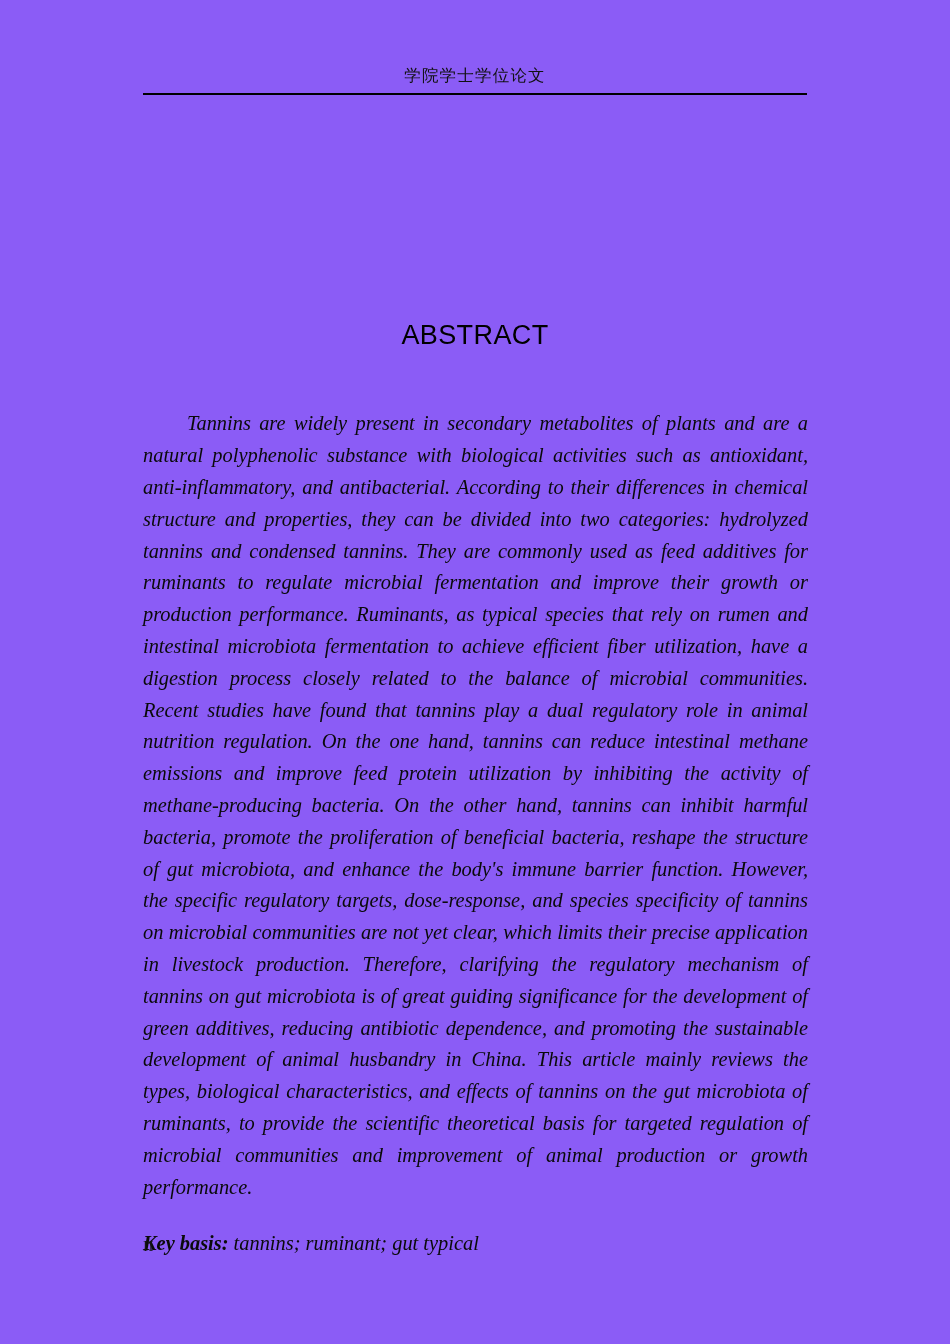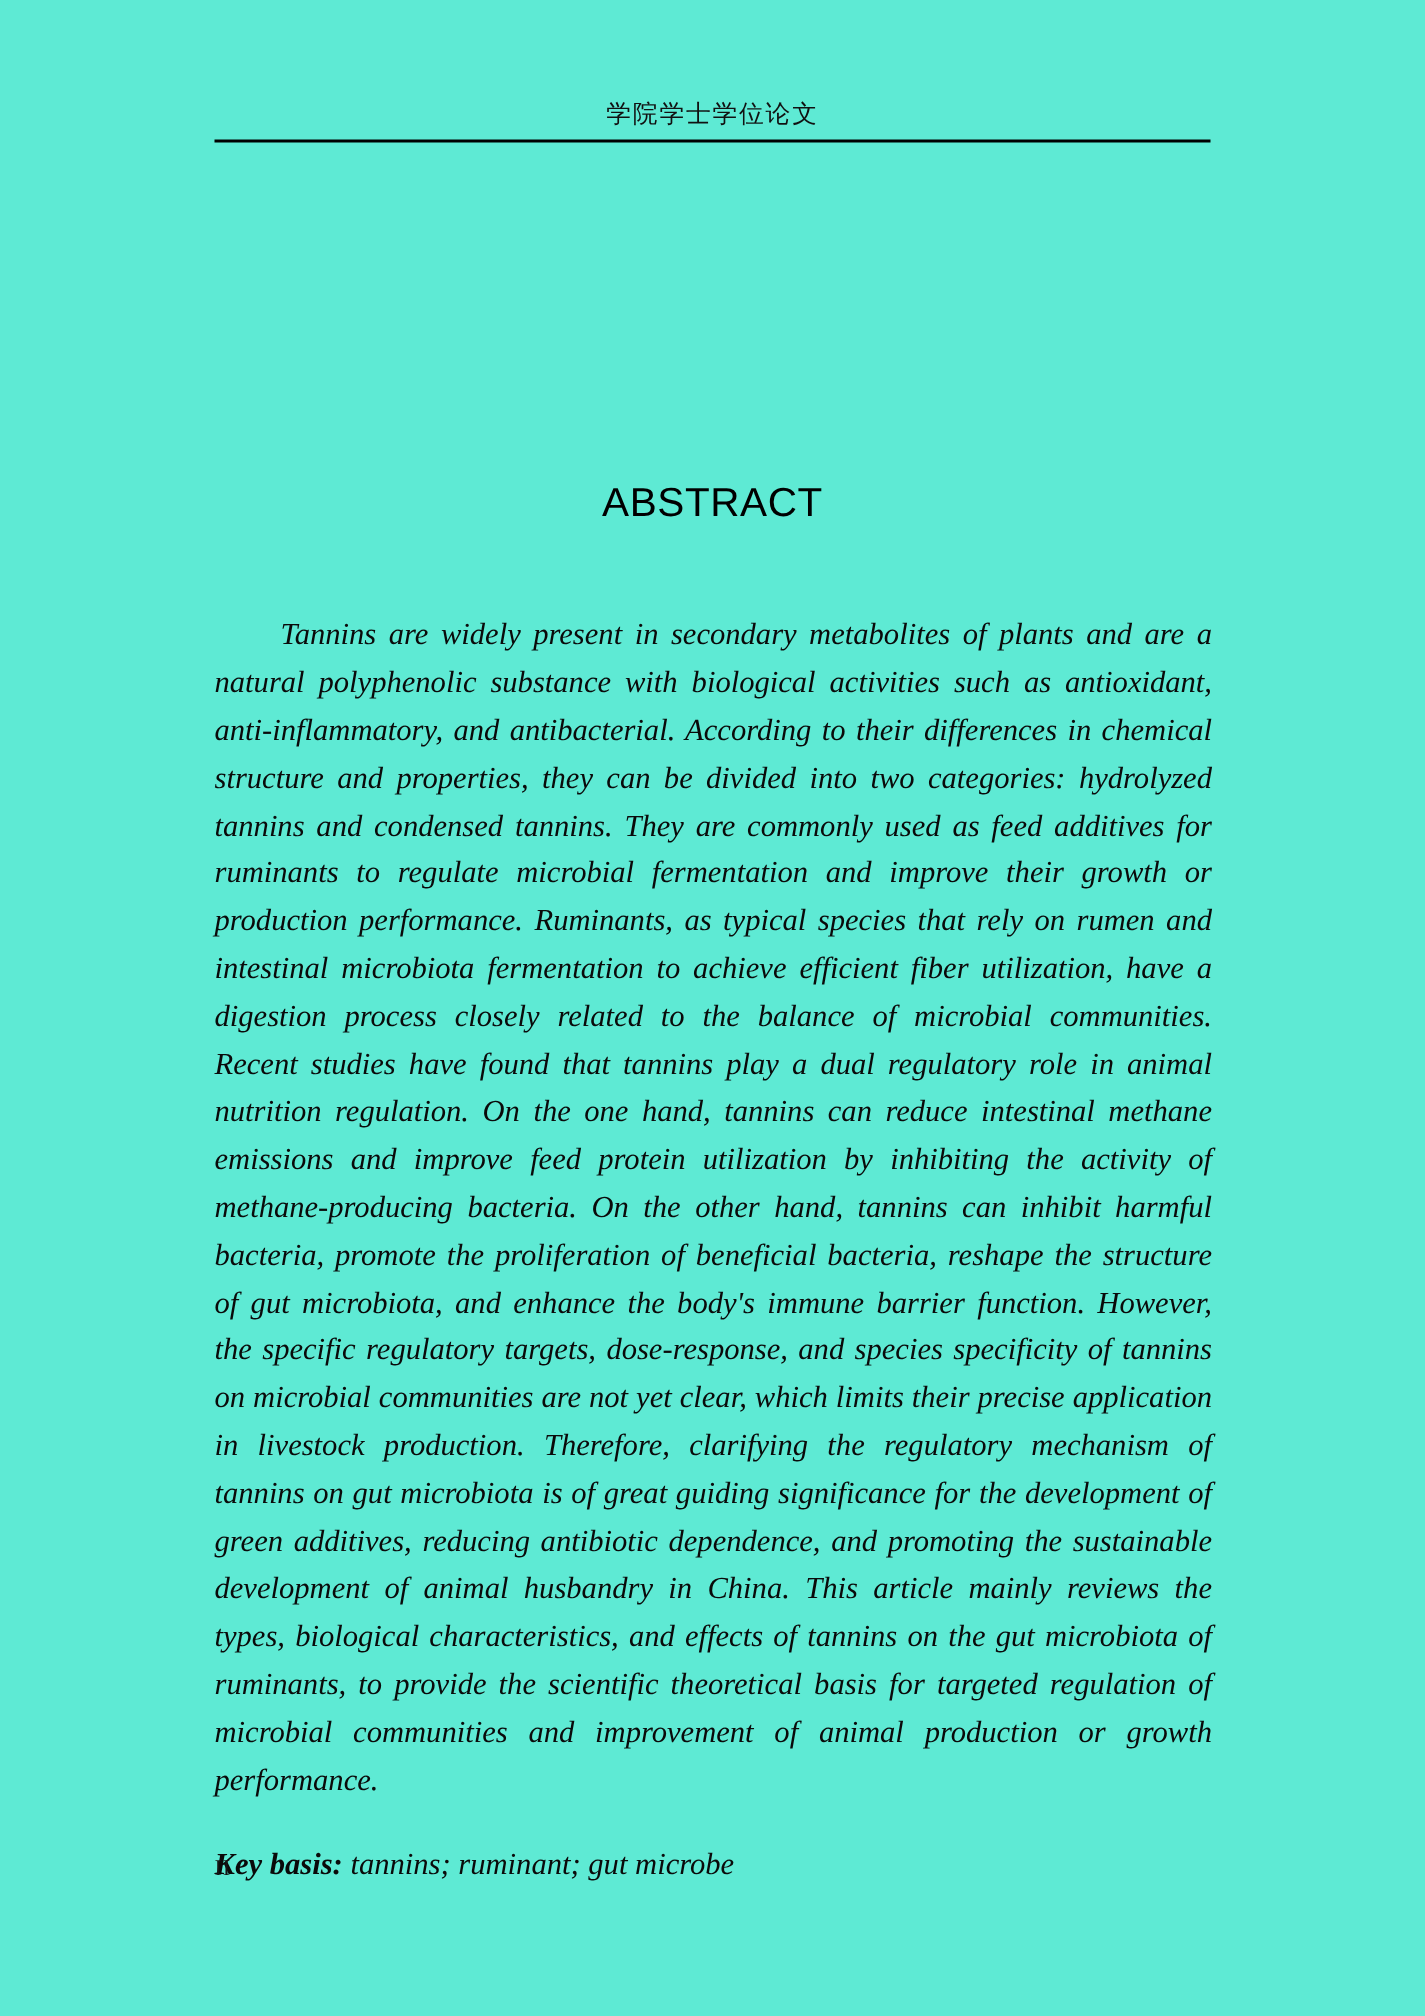--- a/index.html
+++ b/index.html
@@ -15,21 +15,21 @@
     color: #000000;
     overflow: hidden;
   }
 
   .page {
     position: absolute;
     left: 0;
     top: 0;
     width: 950px;
     height: 1344px;
-    background: #5eead4;
+    background: #8b5cf6;
   }
 
   
   .header-block {
     position: absolute;
     left: 143px;
     top: 62px;
     width: 664px;
   }
   .header-title {
@@ -113,19 +113,19 @@
     <div class="header-title">学院学士学位论文</div>
     <div class="header-rule"></div>
   </div>
 
   <div class="abstract-title">ABSTRACT</div>
 
   <div class="body-wrap">
     <p class="abstract-body">Tannins are widely present in secondary metabolites of plants and are a natural polyphenolic substance with biological activities such as antioxidant, anti-inflammatory, and antibacterial. According to their differences in chemical structure and properties, they can be divided into two categories: hydrolyzed tannins and condensed tannins. They are commonly used as feed additives for ruminants to regulate microbial fermentation and improve their growth or production performance. Ruminants, as typical species that rely on rumen and intestinal microbiota fermentation to achieve efficient fiber utilization, have a digestion process closely related to the balance of microbial communities. Recent studies have found that tannins play a dual regulatory role in animal nutrition regulation. On the one hand, tannins can reduce intestinal methane emissions and improve feed protein utilization by inhibiting the activity of methane-producing bacteria. On the other hand, tannins can inhibit harmful bacteria, promote the proliferation of beneficial bacteria, reshape the structure of gut microbiota, and enhance the body's immune barrier function. However, the specific regulatory targets, dose-response, and species specificity of tannins on microbial communities are not yet clear, which limits their precise application in livestock production. Therefore, clarifying the regulatory mechanism of tannins on gut microbiota is of great guiding significance for the development of green additives, reducing antibiotic dependence, and promoting the sustainable development of animal husbandry in China. This article mainly reviews the types, biological characteristics, and effects of tannins on the gut microbiota of ruminants, to provide the scientific theoretical basis for targeted regulation of microbial communities and improvement of animal production or growth performance.</p>
 
     <p class="keywords">
-      <span class="kw-label">Key basis:</span><span> tannins; ruminant; gut microbe</span>
+      <span class="kw-label">Key basis:</span><span> tannins; ruminant; gut typical</span>
     </p>
   </div>
 
   <div class="page-number">II</div>
 
 </div>
 
 </body></html>

